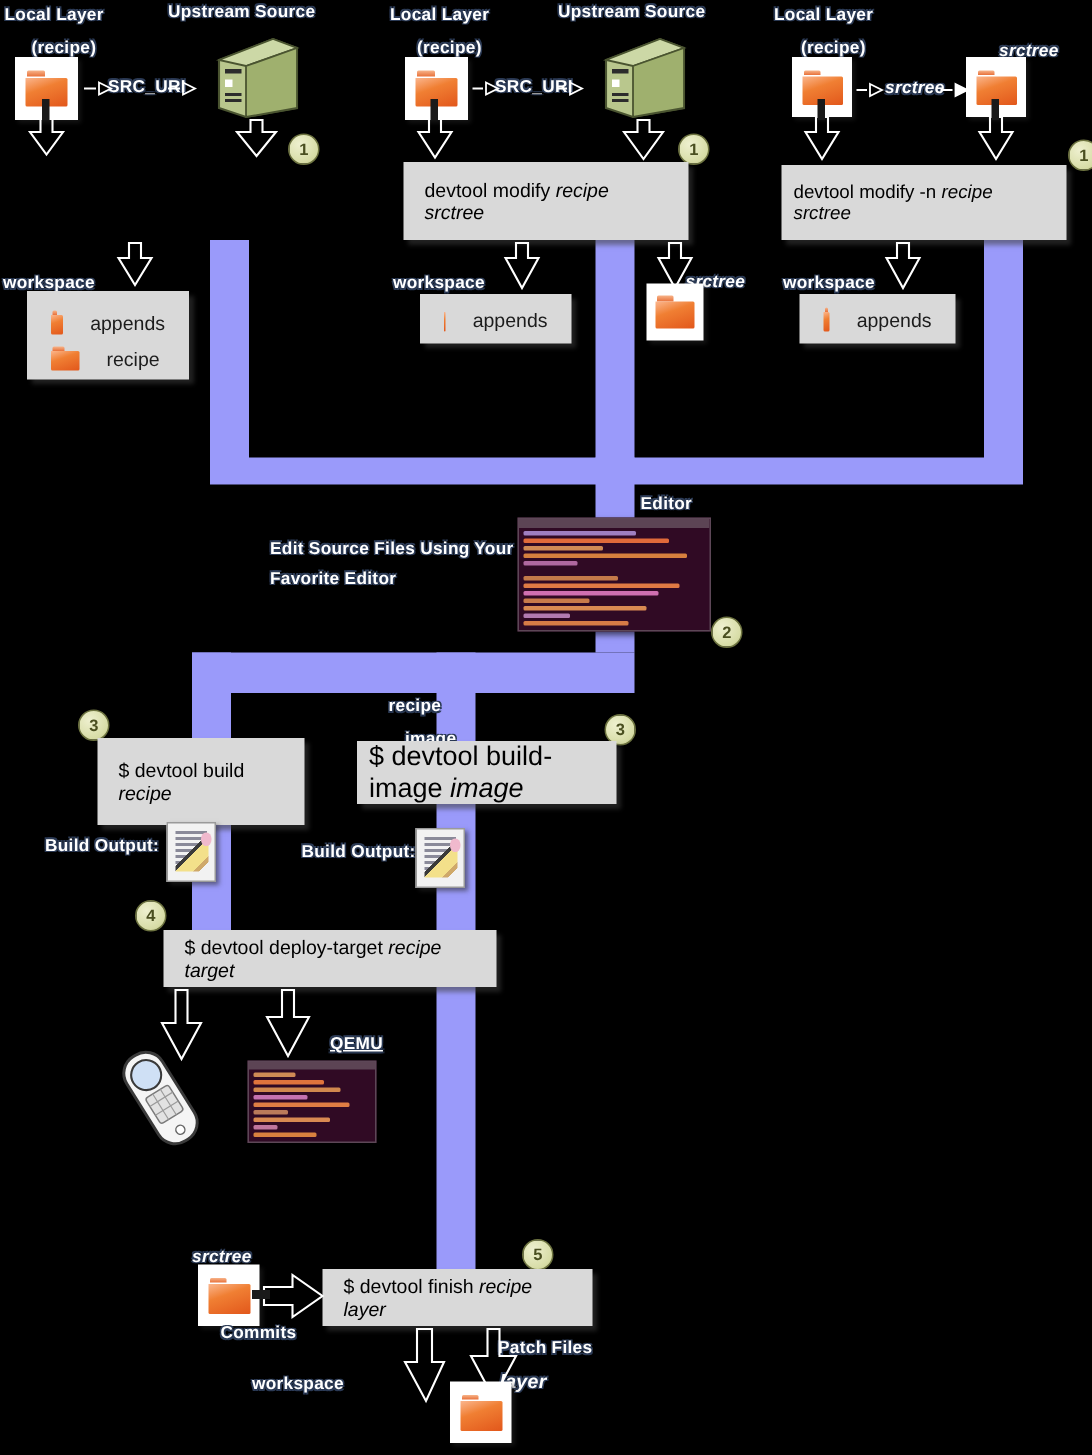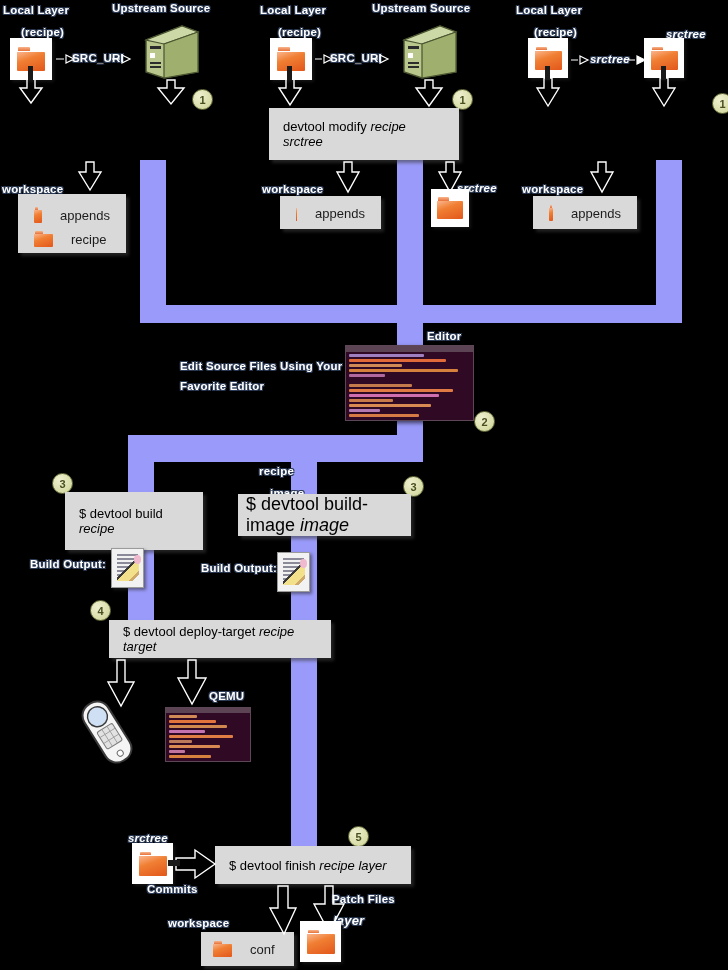--- a/index.html
+++ b/index.html
@@ -211,20 +211,23 @@
   <div class="olabel it" style="left:590px;top:53px;">srctree</div>
   <div class="olabel it" style="left:666px;top:28px;">srctree</div>
   <div class="fcard" style="left:644px;top:38px;width:40px;height:40px;">
     <span class="folder" style="width:27px;height:23px;">
         <span class="tab"></span>
         <span class="body"></span>
       </span>
   </div>
 
   <div class="badge" style="left:712px;top:93px;">1</div>
+  <div class="cmdbox" style="left:521px;top:110px;width:190px;height:50px;padding:0 8px;">
+    <span style="font-size:12.5px;"><span>devtool modify -n <i>recipe</i> <i>srctree</i></span></span>
+  </div>
   <div class="olabel" style="left:522px;top:183px;">workspace</div>
   <div class="panel" style="left:533px;top:196px;width:104px;height:33px;padding-top:5px;">
     <div class="row">
       <span class="folder" style="width:19px;height:16px;">
           <span class="tab"></span>
           <span class="body"></span>
         </span>
       <span class="lbl">appends</span>
     </div>
   </div>
@@ -300,21 +303,21 @@
       <ellipse cx="37" cy="19" rx="10" ry="10" fill="#cfe0f5" stroke="#3a3a3a" stroke-width="1.4"></ellipse>
       <rect x="28" y="32" width="18" height="20" rx="2" fill="#e2e2e2" stroke="#7a7a7a" stroke-width="1"></rect>
       <line x1="34" y1="32" x2="34" y2="52" stroke="#9a9a9a" stroke-width=".8"></line>
       <line x1="40" y1="32" x2="40" y2="52" stroke="#9a9a9a" stroke-width=".8"></line>
       <line x1="28" y1="38" x2="46" y2="38" stroke="#9a9a9a" stroke-width=".8"></line>
       <line x1="28" y1="45" x2="46" y2="45" stroke="#9a9a9a" stroke-width=".8"></line>
       <circle cx="37" cy="62" r="3" fill="#ffffff" stroke="#6a6a6a" stroke-width="1"></circle>
     </g>
   </svg>
 
-  <div class="olabel" style="left:209px;top:690px;">QEMU</div>
+  <div class="olabel" style="left:220px;top:690px;text-decoration:underline;">QEMU</div>
   <div class="term" style="left:165px;top:707px;width:84px;height:53px;">
     <div class="tbar" style="height:5px;"></div>
     <div class="tlines">
       <div class="tl" style="width:36%;background:#cf8a55;"></div>
       <div class="tl" style="width:60%;background:#e0743c;"></div>
       <div class="tl" style="width:74%;background:#d0884e;"></div>
       <div class="tl" style="width:46%;background:#c572b0;"></div>
       <div class="tl" style="width:82%;background:#df7d44;"></div>
       <div class="tl" style="width:30%;background:#bb7a5a;"></div>
       <div class="tl" style="width:66%;background:#d98a52;"></div>
@@ -326,35 +329,26 @@
   <div class="olabel it" style="left:128px;top:832px;">srctree</div>
   <div class="fcard" style="left:132px;top:843px;width:41px;height:41px;">
     <span class="folder" style="width:28px;height:24px;">
         <span class="tab"></span>
         <span class="body"></span>
       </span>
   </div>
   <div class="olabel" style="left:99px;top:883px;margin-left:48px;">Commits</div>
 
   <div class="badge" style="left:348px;top:826px;">5</div>
-  <div class="cmdbox" style="left:215px;top:846px;width:196px;height:38px;">
+  <div class="cmdbox" style="left:215px;top:846px;width:180px;height:38px;">
     <span><span>$ devtool finish <i>recipe</i> <i>layer</i></span></span>
   </div>
   <div class="olabel" style="left:332px;top:893px;">Patch Files</div>
 
   <div class="olabel" style="left:168px;top:917px;">workspace</div>
-  <div class="panel" style="left:201px;top:932px;width:93px;height:34px;padding-top:5px;padding-left:12px;">
-    <div class="row">
-      <span class="folder" style="width:19px;height:16px;">
-          <span class="tab"></span>
-          <span class="body"></span>
-        </span>
-      <span class="lbl">conf</span>
-    </div>
-  </div>
   <div class="olabel it" style="left:333px;top:913px;font-size:13px;">layer</div>
   <div class="fcard" style="left:300px;top:921px;width:41px;height:41px;">
     <span class="folder" style="width:28px;height:24px;">
         <span class="tab"></span>
         <span class="body"></span>
       </span>
   </div>
 
   <svg class="arrows">
     <defs>

